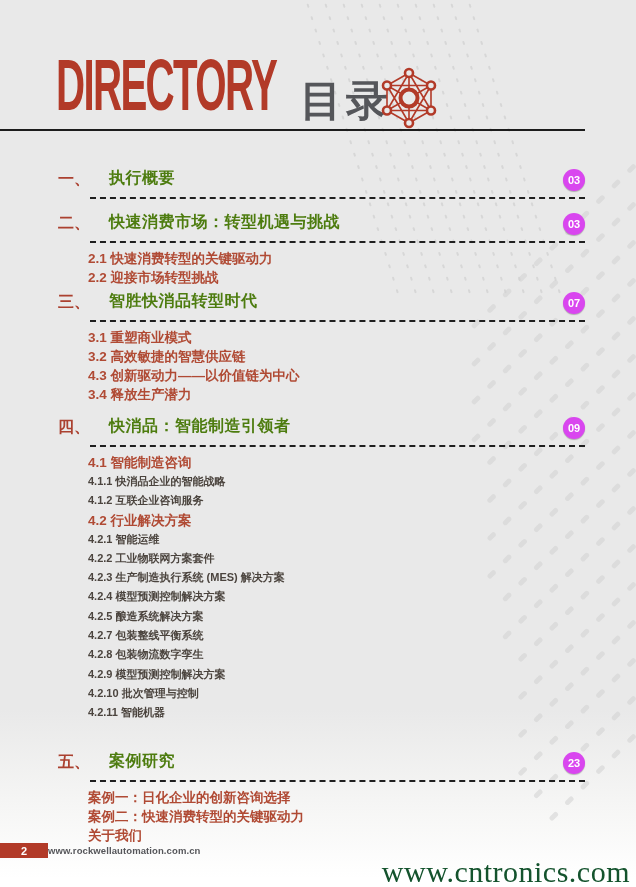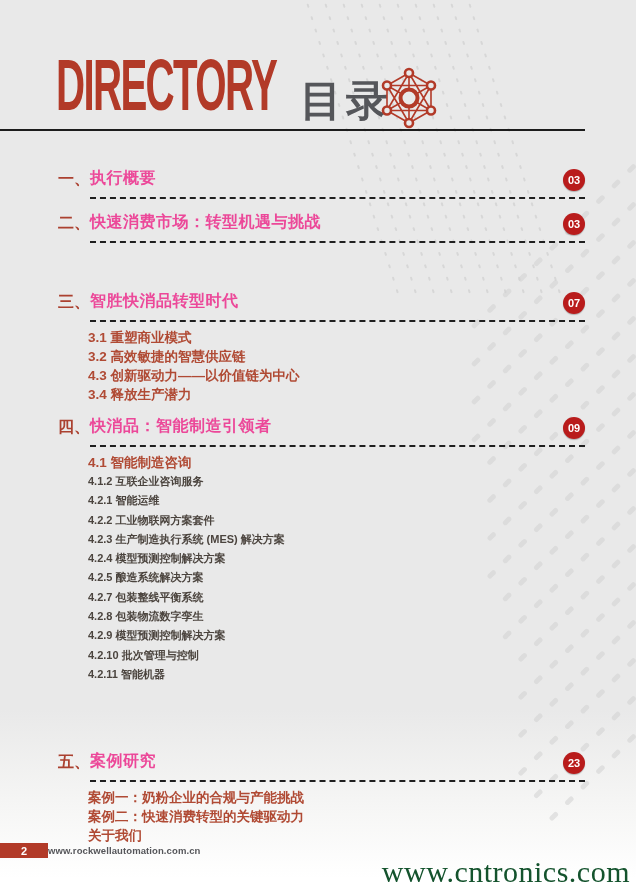--- a/index.html
+++ b/index.html
@@ -25,23 +25,23 @@
 
   
   .toc{position:absolute;left:58px;top:0;width:527px;}
   .section{position:absolute;left:0;right:0;}
   .section-head{display:flex;align-items:flex-end;}
   .sec-no{flex:0 0 30px;font-size:16px;font-weight:bold;color:#ab4130;padding-bottom:9px;}
   .head-line{
     flex:1;display:flex;justify-content:space-between;align-items:flex-end;
     border-bottom:2px dashed #1f1f1f;padding-bottom:8px;
   }
-  .sec-title{font-size:16px;font-weight:bold;color:#ec4899;letter-spacing:.5px;}
+  .sec-title{font-size:16px;font-weight:bold;color:#4d7c0f;letter-spacing:.5px;margin-left:19px;}
   .badge{
-    width:22px;height:22px;border-radius:50%;background:#b91c1c;color:#fff;
+    width:22px;height:22px;border-radius:50%;background:#d946ef;color:#fff;
     font-size:11px;font-weight:bold;display:flex;align-items:center;justify-content:center;
     margin-bottom:-2px;box-shadow:0 1px 1px rgba(0,0,0,.25);flex:0 0 22px;
   }
   .sub-list{padding-left:30px;margin-top:6px;}
   .item{cursor:pointer;}
   .item.lv2{font-size:13.5px;line-height:19px;font-weight:bold;color:#b04a34;}
   .item.lv3{font-size:11px;line-height:19.3px;font-weight:bold;color:#4b443e;}
 
   
   .page-num-block{
@@ -119,20 +119,24 @@
   </section>
 
   <section class="section" style="top: 212px;">
     <div class="section-head">
       <span class="sec-no">二、</span>
       <div class="head-line">
         <span class="sec-title">快速消费市场：转型机遇与挑战</span>
         <span class="badge">03</span>
       </div>
     </div>
+    <div class="sub-list">
+        <div class="item lv2">2.1 快速消费转型的关键驱动力</div>
+        <div class="item lv2">2.2 迎接市场转型挑战</div>
+      </div>
   </section>
 
   <section class="section" style="top: 291px;">
     <div class="section-head">
       <span class="sec-no">三、</span>
       <div class="head-line">
         <span class="sec-title">智胜快消品转型时代</span>
         <span class="badge">07</span>
       </div>
     </div>
@@ -147,21 +151,23 @@
   <section class="section" style="top: 416px;">
     <div class="section-head">
       <span class="sec-no">四、</span>
       <div class="head-line">
         <span class="sec-title">快消品：智能制造引领者</span>
         <span class="badge">09</span>
       </div>
     </div>
     <div class="sub-list">
         <div class="item lv2">4.1 智能制造咨询</div>
+        <div class="item lv3">4.1.1 快消品企业的智能战略</div>
         <div class="item lv3">4.1.2 互联企业咨询服务</div>
+        <div class="item lv2">4.2 行业解决方案</div>
         <div class="item lv3">4.2.1 智能运维</div>
         <div class="item lv3">4.2.2 工业物联网方案套件</div>
         <div class="item lv3">4.2.3 生产制造执行系统 (MES) 解决方案</div>
         <div class="item lv3">4.2.4 模型预测控制解决方案</div>
         <div class="item lv3">4.2.5 酿造系统解决方案</div>
         <div class="item lv3">4.2.7 包装整线平衡系统</div>
         <div class="item lv3">4.2.8 包装物流数字孪生</div>
         <div class="item lv3">4.2.9 模型预测控制解决方案</div>
         <div class="item lv3">4.2.10 批次管理与控制</div>
         <div class="item lv3">4.2.11 智能机器</div>
@@ -170,21 +176,21 @@
 
   <section class="section" style="top: 751px;">
     <div class="section-head">
       <span class="sec-no">五、</span>
       <div class="head-line">
         <span class="sec-title">案例研究</span>
         <span class="badge">23</span>
       </div>
     </div>
     <div class="sub-list">
-        <div class="item lv2">案例一：奶粉企业的合规与产能挑战</div>
+        <div class="item lv2">案例一：日化企业的创新咨询选择</div>
         <div class="item lv2">案例二：快速消费转型的关键驱动力</div>
         <div class="item lv2">关于我们</div>
       </div>
   </section>
 </div>
 
 <div class="page-num-block">2</div>
 <div class="footer-site">www.rockwellautomation.com.cn</div>
 <div class="watermark">www.cntronics.com</div>
 

